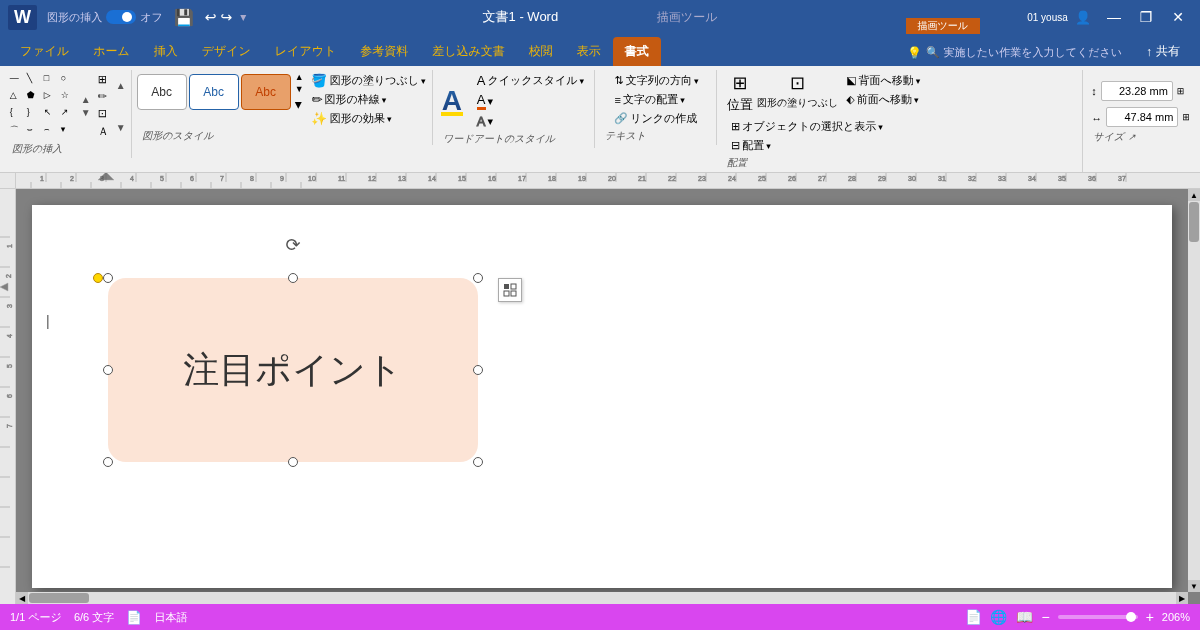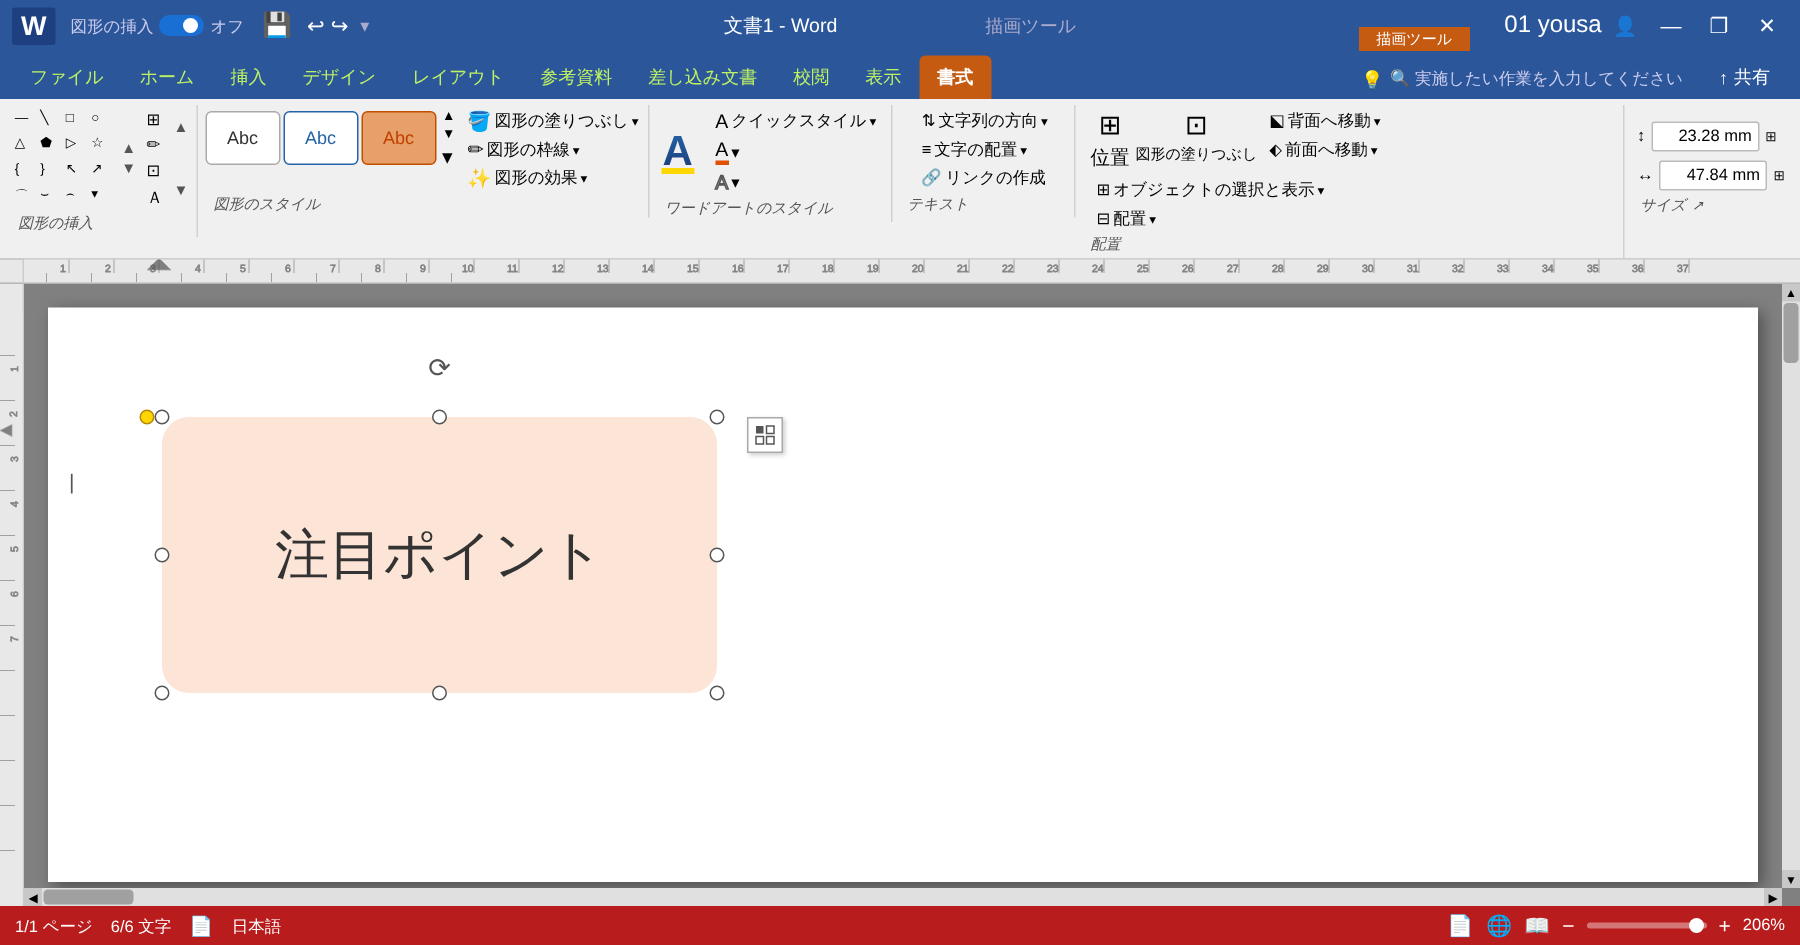--- a/index.html
+++ b/index.html
@@ -83,21 +83,21 @@
 
     
     .ribbon-tabs {
       background: #2b579a;
       display: flex;
       align-items: flex-end;
       padding: 0 8px;
       height: 32px;
     }
     .ribbon-tab {
-      color: #bef264;
+      color: #eab308;
       padding: 6px 12px;
       font-size: 12px;
       cursor: pointer;
       border-radius: 4px 4px 0 0;
     }
     .ribbon-tab.active {
       background: #f0f0f0;
       color: #2b579a;
       font-weight: 600;
     }
@@ -278,21 +278,21 @@
       display: flex;
       align-items: center;
       justify-content: center;
       font-size: 14px;
       cursor: pointer;
       box-shadow: 1px 1px 3px rgba(0,0,0,0.2);
     }
 
     
     .statusbar {
-      background: #b91c1c;
+      background: #d946ef;
       color: white;
       height: 26px;
       display: flex;
       align-items: center;
       padding: 0 10px;
       font-size: 11px;
       justify-content: space-between;
     }
     .statusbar-left {
       display: flex;
@@ -411,21 +411,21 @@
       <span style="font-size:14px; cursor:pointer; color:white; margin-left:6px;">↩</span>
       <span style="font-size:14px; cursor:pointer; color:white;">↪</span>
       <span style="color:#aac; font-size:12px; margin-left:4px;">▾</span>
     </div>
     <div class="titlebar-center">
       <span>文書1 - Word</span>
       &nbsp;&nbsp;&nbsp;&nbsp;&nbsp;&nbsp;&nbsp;&nbsp;&nbsp;&nbsp;&nbsp;&nbsp;&nbsp;&nbsp;&nbsp;&nbsp;&nbsp;&nbsp;&nbsp;&nbsp;&nbsp;&nbsp;&nbsp;&nbsp;
       <span style="color:#aac; font-size:12px;">描画ツール</span>
     </div>
     <div class="titlebar-right">
-      <span style="font-size:16px;">01 yousa</span>
+      <span style="font-size:10px;">01 yousa</span>
       <span style="font-size:13px; margin: 0 4px;">👤</span>
       <div class="titlebar-btn">—</div>
       <div class="titlebar-btn">❐</div>
       <div class="titlebar-btn close">✕</div>
     </div>
   </div>
 
   <div style="position:relative; background:#2b579a;">
 
     <div style="position:absolute; top:-16px; right:220px; background:#c55a11; color:white; font-size:10px; padding:0 12px; height:16px; display:flex; align-items:center; z-index:10;">描画ツール</div>

